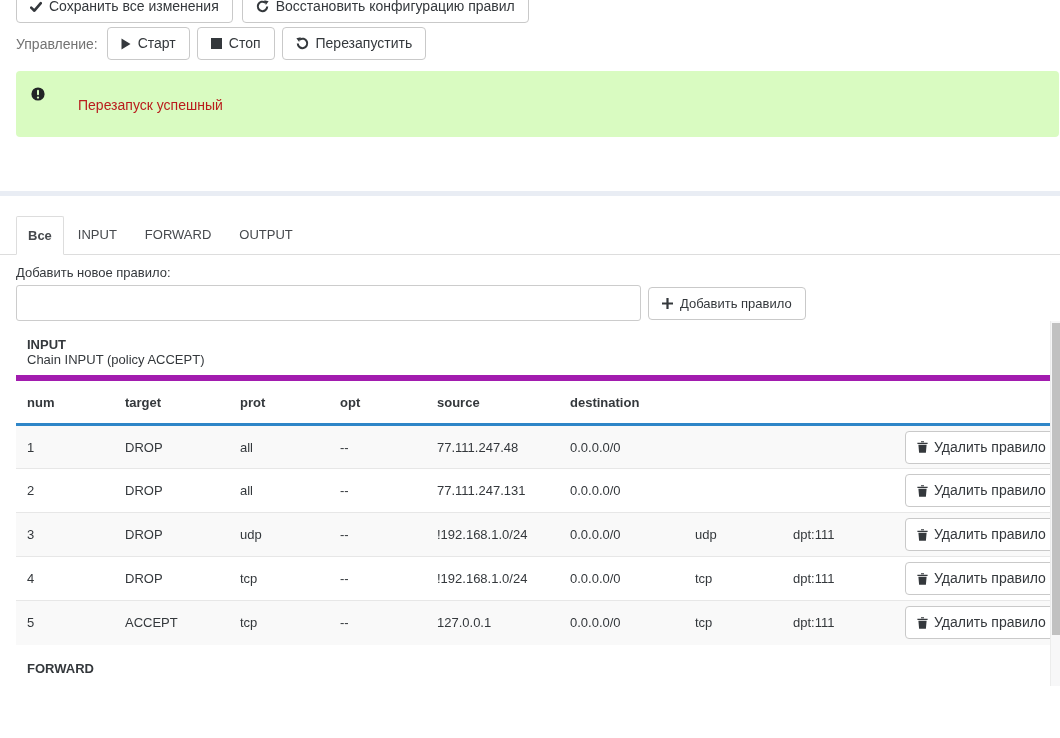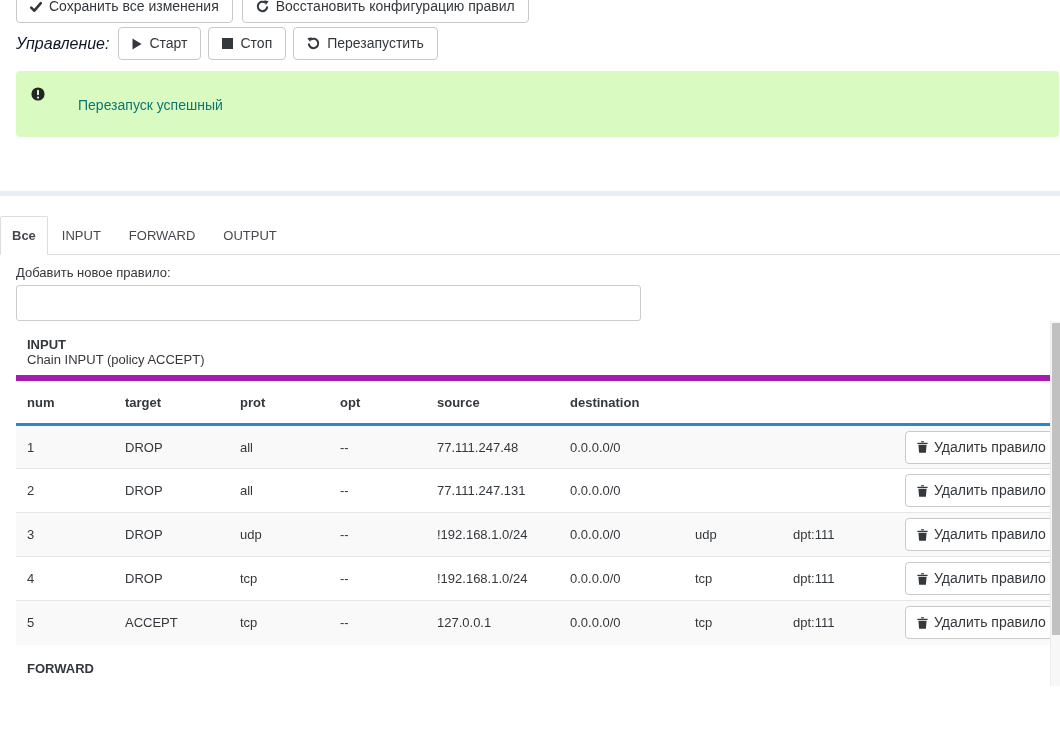--- a/index.html
+++ b/index.html
@@ -10,34 +10,34 @@
 
   
   .btn { display:inline-flex; align-items:center; gap:7px; background:#fff;
          border:1px solid #c9c9c9; border-radius:4px; padding:8px 13px;
          font-size:14px; color:#34383c; cursor:pointer; line-height:15px;
          font-family:"Liberation Sans", sans-serif; white-space:nowrap; }
   .btn svg { flex:0 0 auto; }
 
   .toolbar1 { display:flex; gap:9px; margin:-10px 0 0 16px; }
   .toolbar2 { display:flex; align-items:center; gap:7px; margin:4px 0 0 16px; }
-  .mgmt-label { font-size:16px; color:#0f172a; margin-right:2px;font-style:italic; }
+  .mgmt-label { font-size:14px; color:#737373; margin-right:2px; }
 
   
   .alert { margin:11px 1px 0 16px; height:66px; background:#d9fbc1;
            border-radius:4px; position:relative; flex:0 0 auto; }
   .alert-icon { position:absolute; left:15px; top:16px; }
-  .alert-msg { position:absolute; left:62px; top:26px; font-size:14px; color:#0f766e; }
+  .alert-msg { position:absolute; left:62px; top:26px; font-size:14px; color:#b91c1c; }
 
   .band { margin-top:54px; height:5px; background:#e9edf4; flex:0 0 auto; }
 
   h1.page-title { margin:26px 0 0 16px; font-size:20px; font-weight:bold; color:#34383c; }
 
   
-  .tabs { display:flex; align-items:center; margin-top:20px; 
+  .tabs { display:flex; align-items:flex-start; margin-top:20px; padding-left:16px;
           border-bottom:1px solid #ddd; flex:0 0 auto; }
   .tab { font-size:13px; color:#46494d; padding:11px 14px; margin-bottom:-1px; cursor:pointer; }
   .tab.active { font-weight:bold; background:#fff; border:1px solid #ddd;
                 border-bottom:1px solid #fff; border-radius:2px 2px 0 0; padding:11px 11px; }
 
   
   .addrule { margin:10px 16px 0 16px; flex:0 0 auto; }
   .addrule-label { font-size:13px; }
   .addrule-row { display:flex; gap:7px; margin-top:5px; align-items:center; }
   .rule-input { width:625px; height:36px; border:1px solid #ccc; border-radius:3px;
@@ -126,20 +126,26 @@
     <div class="tab active">Все</div>
     <div class="tab">INPUT</div>
     <div class="tab">FORWARD</div>
     <div class="tab">OUTPUT</div>
   </div>
 
   <div class="addrule">
     <div class="addrule-label">Добавить новое правило:</div>
     <div class="addrule-row">
       <input class="rule-input" type="text" value="" style="">
+      <button class="btn btn-add">
+        <svg width="11" height="11" viewBox="0 0 11 11">
+            <path d="M4.4 0 h2.2 v4.4 H11 v2.2 H6.6 V11 H4.4 V6.6 H0 V4.4 h4.4 Z" fill="currentColor"></path>
+          </svg>
+        <span>Добавить правило</span>
+      </button>
     </div>
   </div>
 
   <div class="scrollwrap">
 
     <div class="chain-title">INPUT</div>
     <div class="chain-sub">Chain INPUT (policy ACCEPT)</div>
 
     <table class="rules">
       <colgroup>

